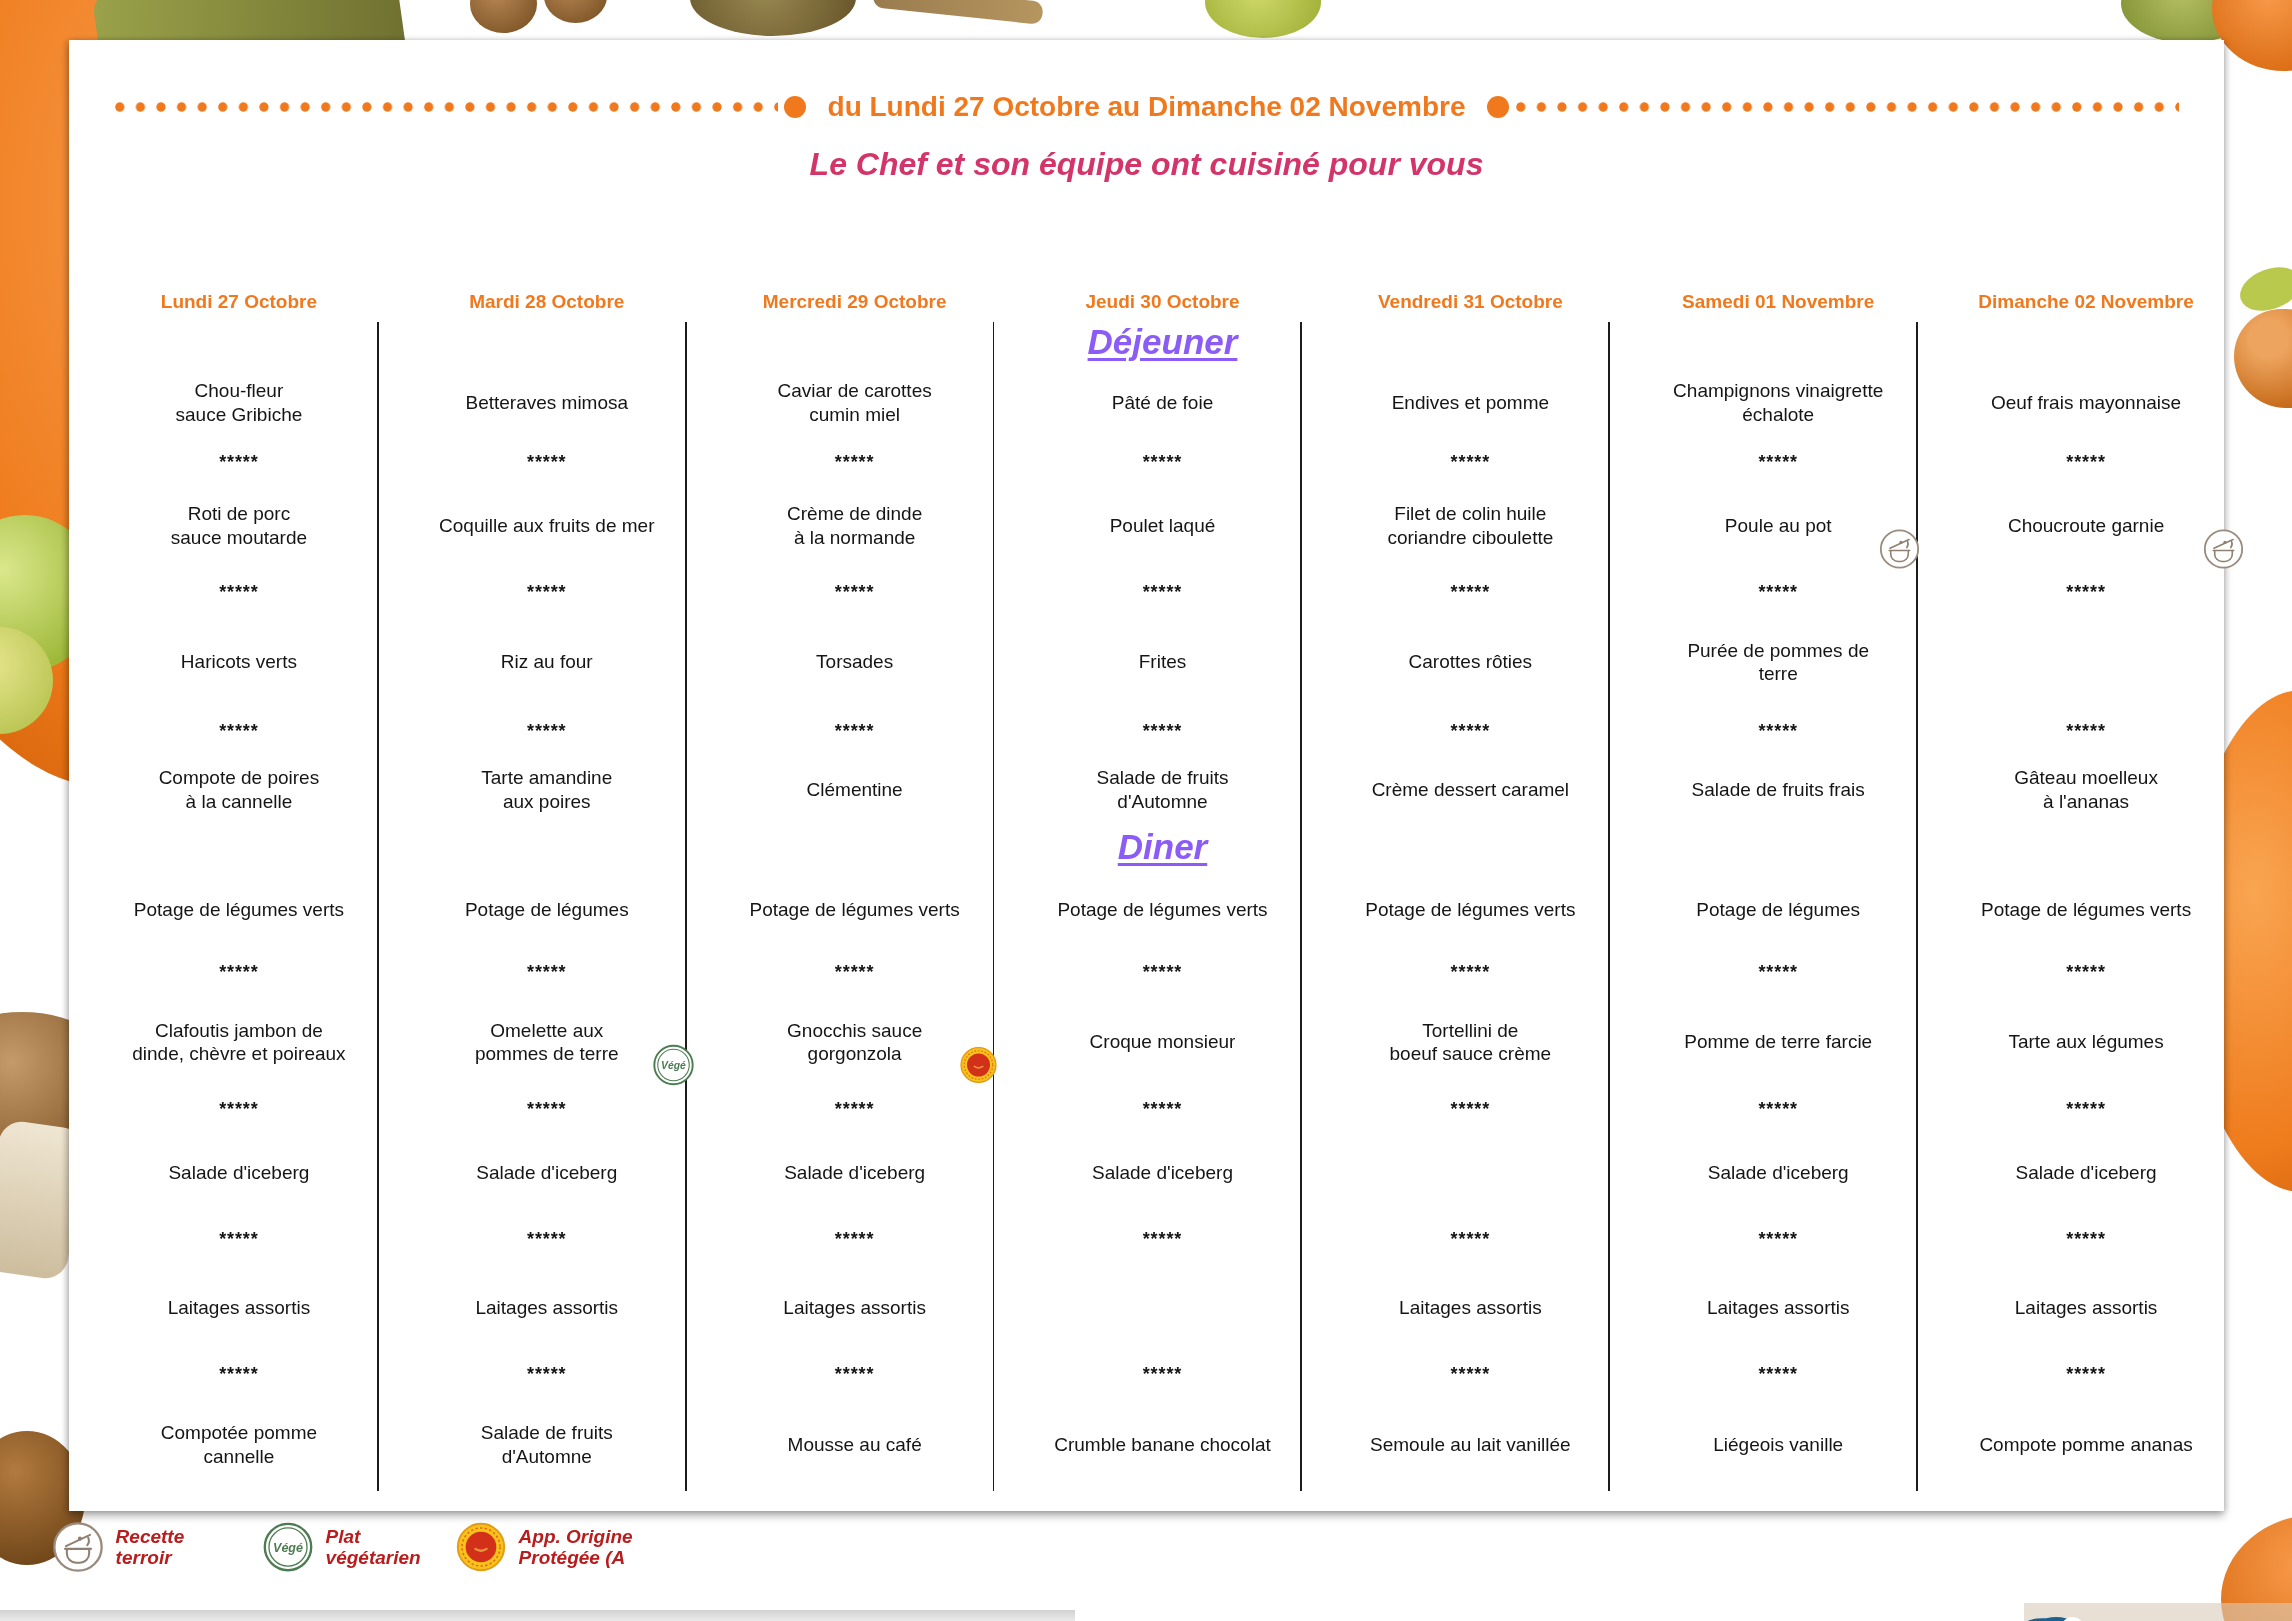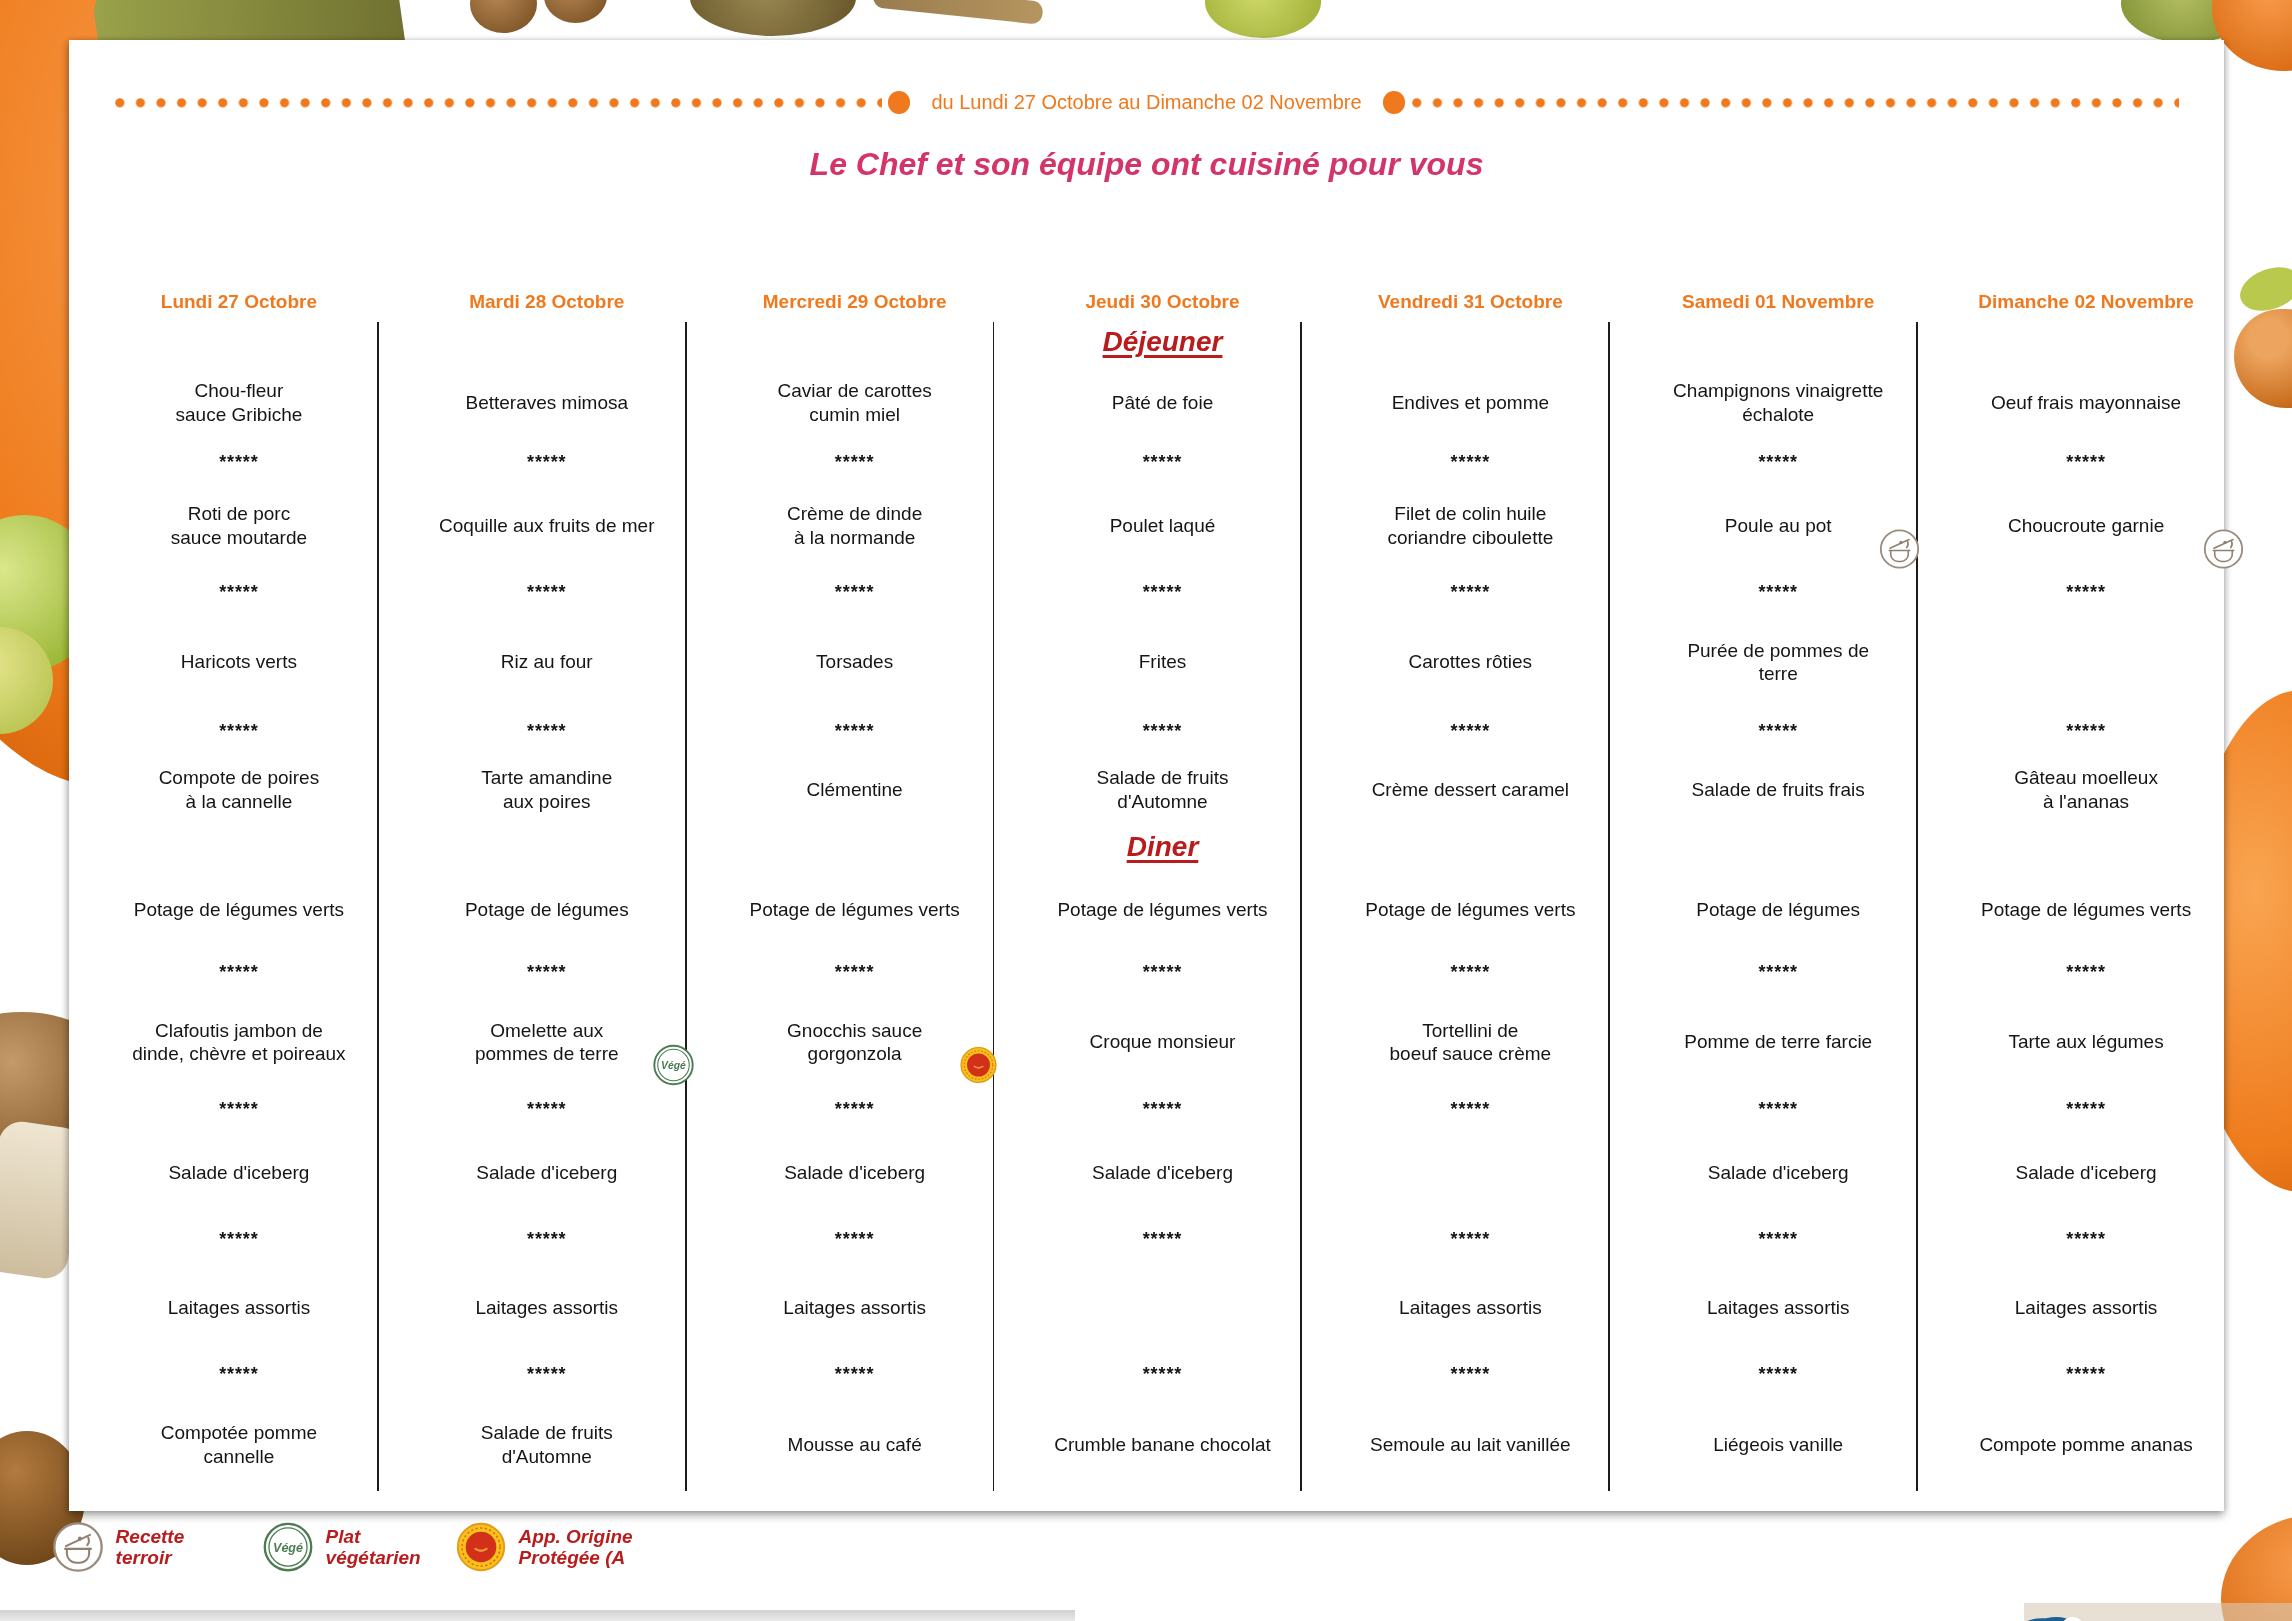--- a/index.html
+++ b/index.html
@@ -53,36 +53,36 @@
 
   
   .card { position:absolute; left:69px; top:40px; width:2155px; height:1471px; background:#ffffff; z-index:2;
     box-shadow:0 4.5px 8px rgba(0,0,0,.30), -2.7px 0 5.4px rgba(0,0,0,.12), 2.7px 0 5.4px rgba(0,0,0,.12); }
 
   .card-header { position:absolute; top:51px; left:45px; right:45px; display:flex; align-items:center; }
   .dots { flex:1 1 auto; height:11.6px; background-repeat:repeat-x;
     background-image:radial-gradient(circle at 5.8px 5.8px, #f0791e 4.1px, rgba(0,0,0,0) 5px);
     background-size:20.6px 11.6px; }
   .big-dot { flex:0 0 auto; width:22.4px; height:22.4px; border-radius:50%; background:#f0791e; margin:0 5.4px; }
-  .main-title { flex:0 0 auto; color:#f0791e; font-size:20px; font-weight:normal; padding:0 16px; white-space:nowrap; }
+  .main-title { flex:0 0 auto; color:#f0791e; font-size:28px; font-weight:bold; padding:0 16px; white-space:nowrap; }
 
   .card-subtitle { position:absolute; top:106px; left:0; width:100%; text-align:center;
     color:#d33569; font-size:32px; font-weight:bold; font-style:italic; }
 
   
   .menu-table { position:absolute; top:242px; left:16px; width:100%;
     display:grid; grid-template-columns:repeat(7,1fr); z-index:3; }
   .day-col { display:grid;
     grid-template-rows:40px 40px 81px 40px 85px 49px 90px 49px 67px 49px 76px 49px 90px 45px 81px 54px 81px 54px 85px; }
   .cell { display:flex; align-items:center; justify-content:center; text-align:center;
     white-space:pre-line; padding:0 5.4px; position:relative;
     font-size:19px; line-height:1.22; color:#151515; }
   .day-header { color:#f0791e; font-weight:bold; font-size:19px; }
   .sep { font-size:18px; font-weight:bold; letter-spacing:0.9px; }
-  .meal-title { color:#b91c1c; font-weight:bold; font-style:italic; font-size:28px;
+  .meal-title { color:#8b5cf6; font-weight:bold; font-style:italic; font-size:35px;
     text-decoration:underline; text-decoration-thickness:2.7px; text-underline-offset:3.6px; }
   .txt { display:block; width:100%; }
 
   .badge { position:absolute; top:50%; transform:translateY(-50%); }
   .badge svg { display:block; width:100%; height:100%; }
   .badge.terroir { right:12.5px; width:41px; height:41px; }
   .badge.terroir.edge { right:-3.6px; }
   .badge.vege { right:5.4px; width:43px; height:43px; }
   .badge.aop { right:10.7px; width:39px; height:39px; }
 

